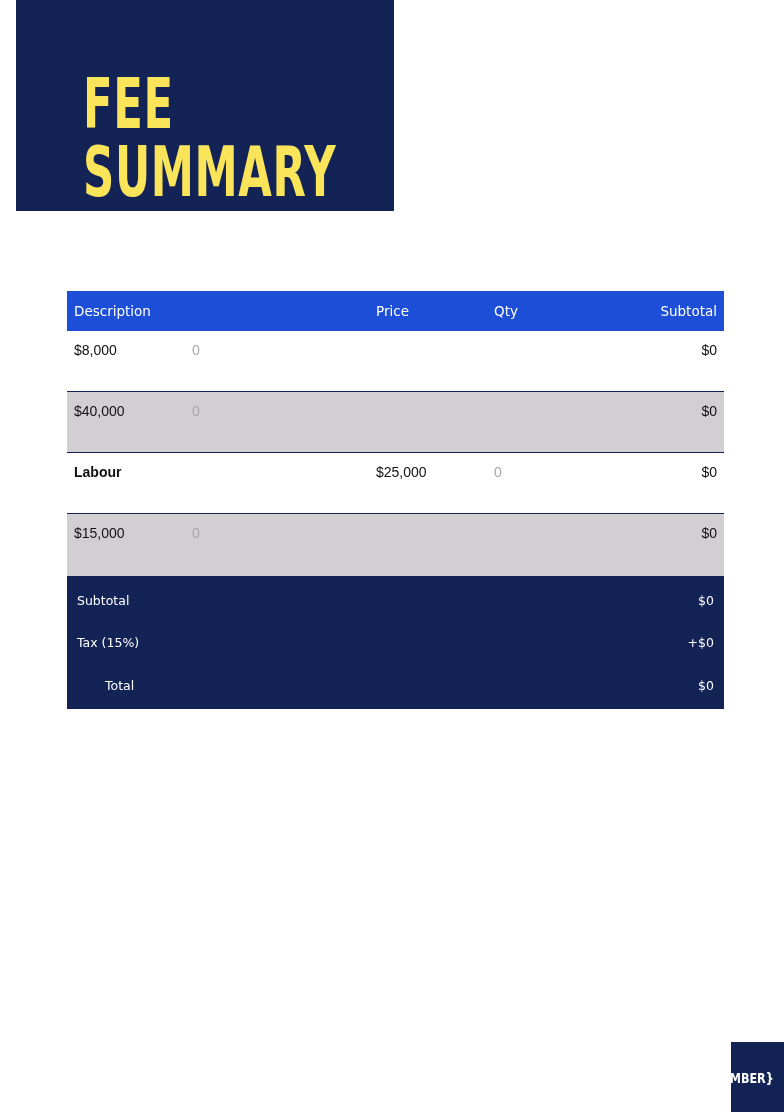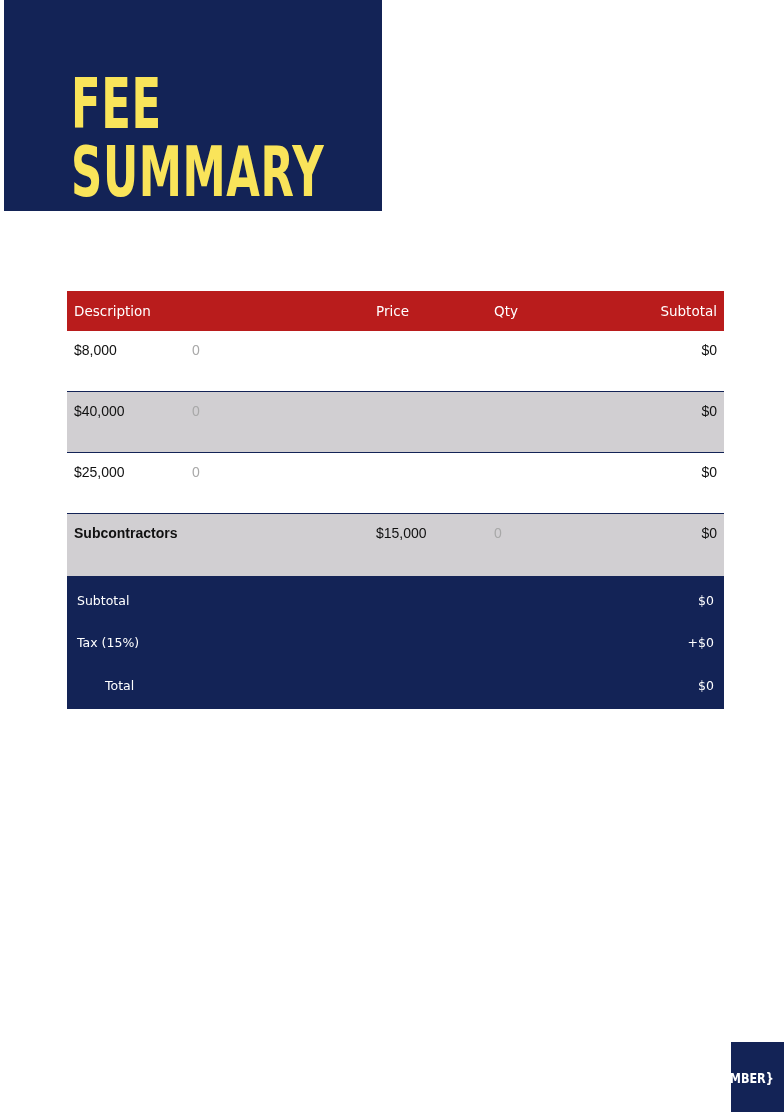--- a/index.html
+++ b/index.html
@@ -2,21 +2,21 @@
 <html><head>
 <meta charset="utf-8">
 <style>
   html, body { margin: 0; padding: 0; }
   body {
     width: 784px; height: 1112px; position: relative; overflow: hidden;
     background: #ffffff;
     font-family: "Liberation Sans", sans-serif;
   }
   .title-block {
-    position: absolute; left: 4px; top: 0; width: 378px; height: 211px;
+    position: absolute; left: 16px; top: 0; width: 378px; height: 211px;
     background: #132356;
   }
   .title-text {
     position: absolute; left: 67px; top: 70px;
     color: #f9e45a;
     font-family: "DejaVu Sans", sans-serif;
     font-weight: bold;
     font-size: 70px;
     line-height: 68px;
     transform: scaleX(0.62);
@@ -25,21 +25,21 @@
   }
   .title-line { display: block; white-space: nowrap; }
 
   .fee-table {
     position: absolute; left: 67px; top: 291px; width: 657px;
     border-collapse: collapse;
     font-size: 14px;
   }
   .thead {
     display: flex; height: 40px; align-items: center;
-    background: #b91c1c; color: #ffffff;
+    background: #1d4ed8; color: #ffffff;
     font-family: "DejaVu Sans", sans-serif; font-size: 13.5px;
   }
   .col-desc { width: 302px; padding-left: 7px; box-sizing: border-box; }
   .col-price { width: 118px; padding-left: 7px; box-sizing: border-box; }
   .col-qty { width: 118px; padding-left: 7px; box-sizing: border-box; }
   .col-sub { flex: 1; text-align: right; padding-right: 7px; box-sizing: border-box; }
 
   .row {
     display: flex; height: 61px; align-items: flex-start;
     padding-top: 11px; box-sizing: border-box;
@@ -98,26 +98,26 @@
       <div class="col-price">$8,000</div>
       <div class="col-qty">0</div>
       <div class="col-sub">$0</div>
     </div>
     <div class="row alt">
       <div class="col-price">$40,000</div>
       <div class="col-qty">0</div>
       <div class="col-sub">$0</div>
     </div>
     <div class="row">
+      <div class="col-desc">Labour</div>
       <div class="col-price">$25,000</div>
       <div class="col-qty">0</div>
       <div class="col-sub">$0</div>
     </div>
     <div class="row alt">
-      <div class="col-desc">Subcontractors</div>
       <div class="col-price">$15,000</div>
       <div class="col-qty">0</div>
       <div class="col-sub">$0</div>
     </div>
   </div>
 
   <div class="totals">
     <div class="total-row r1">
       <span>Subtotal</span>
       <span>$0</span>

